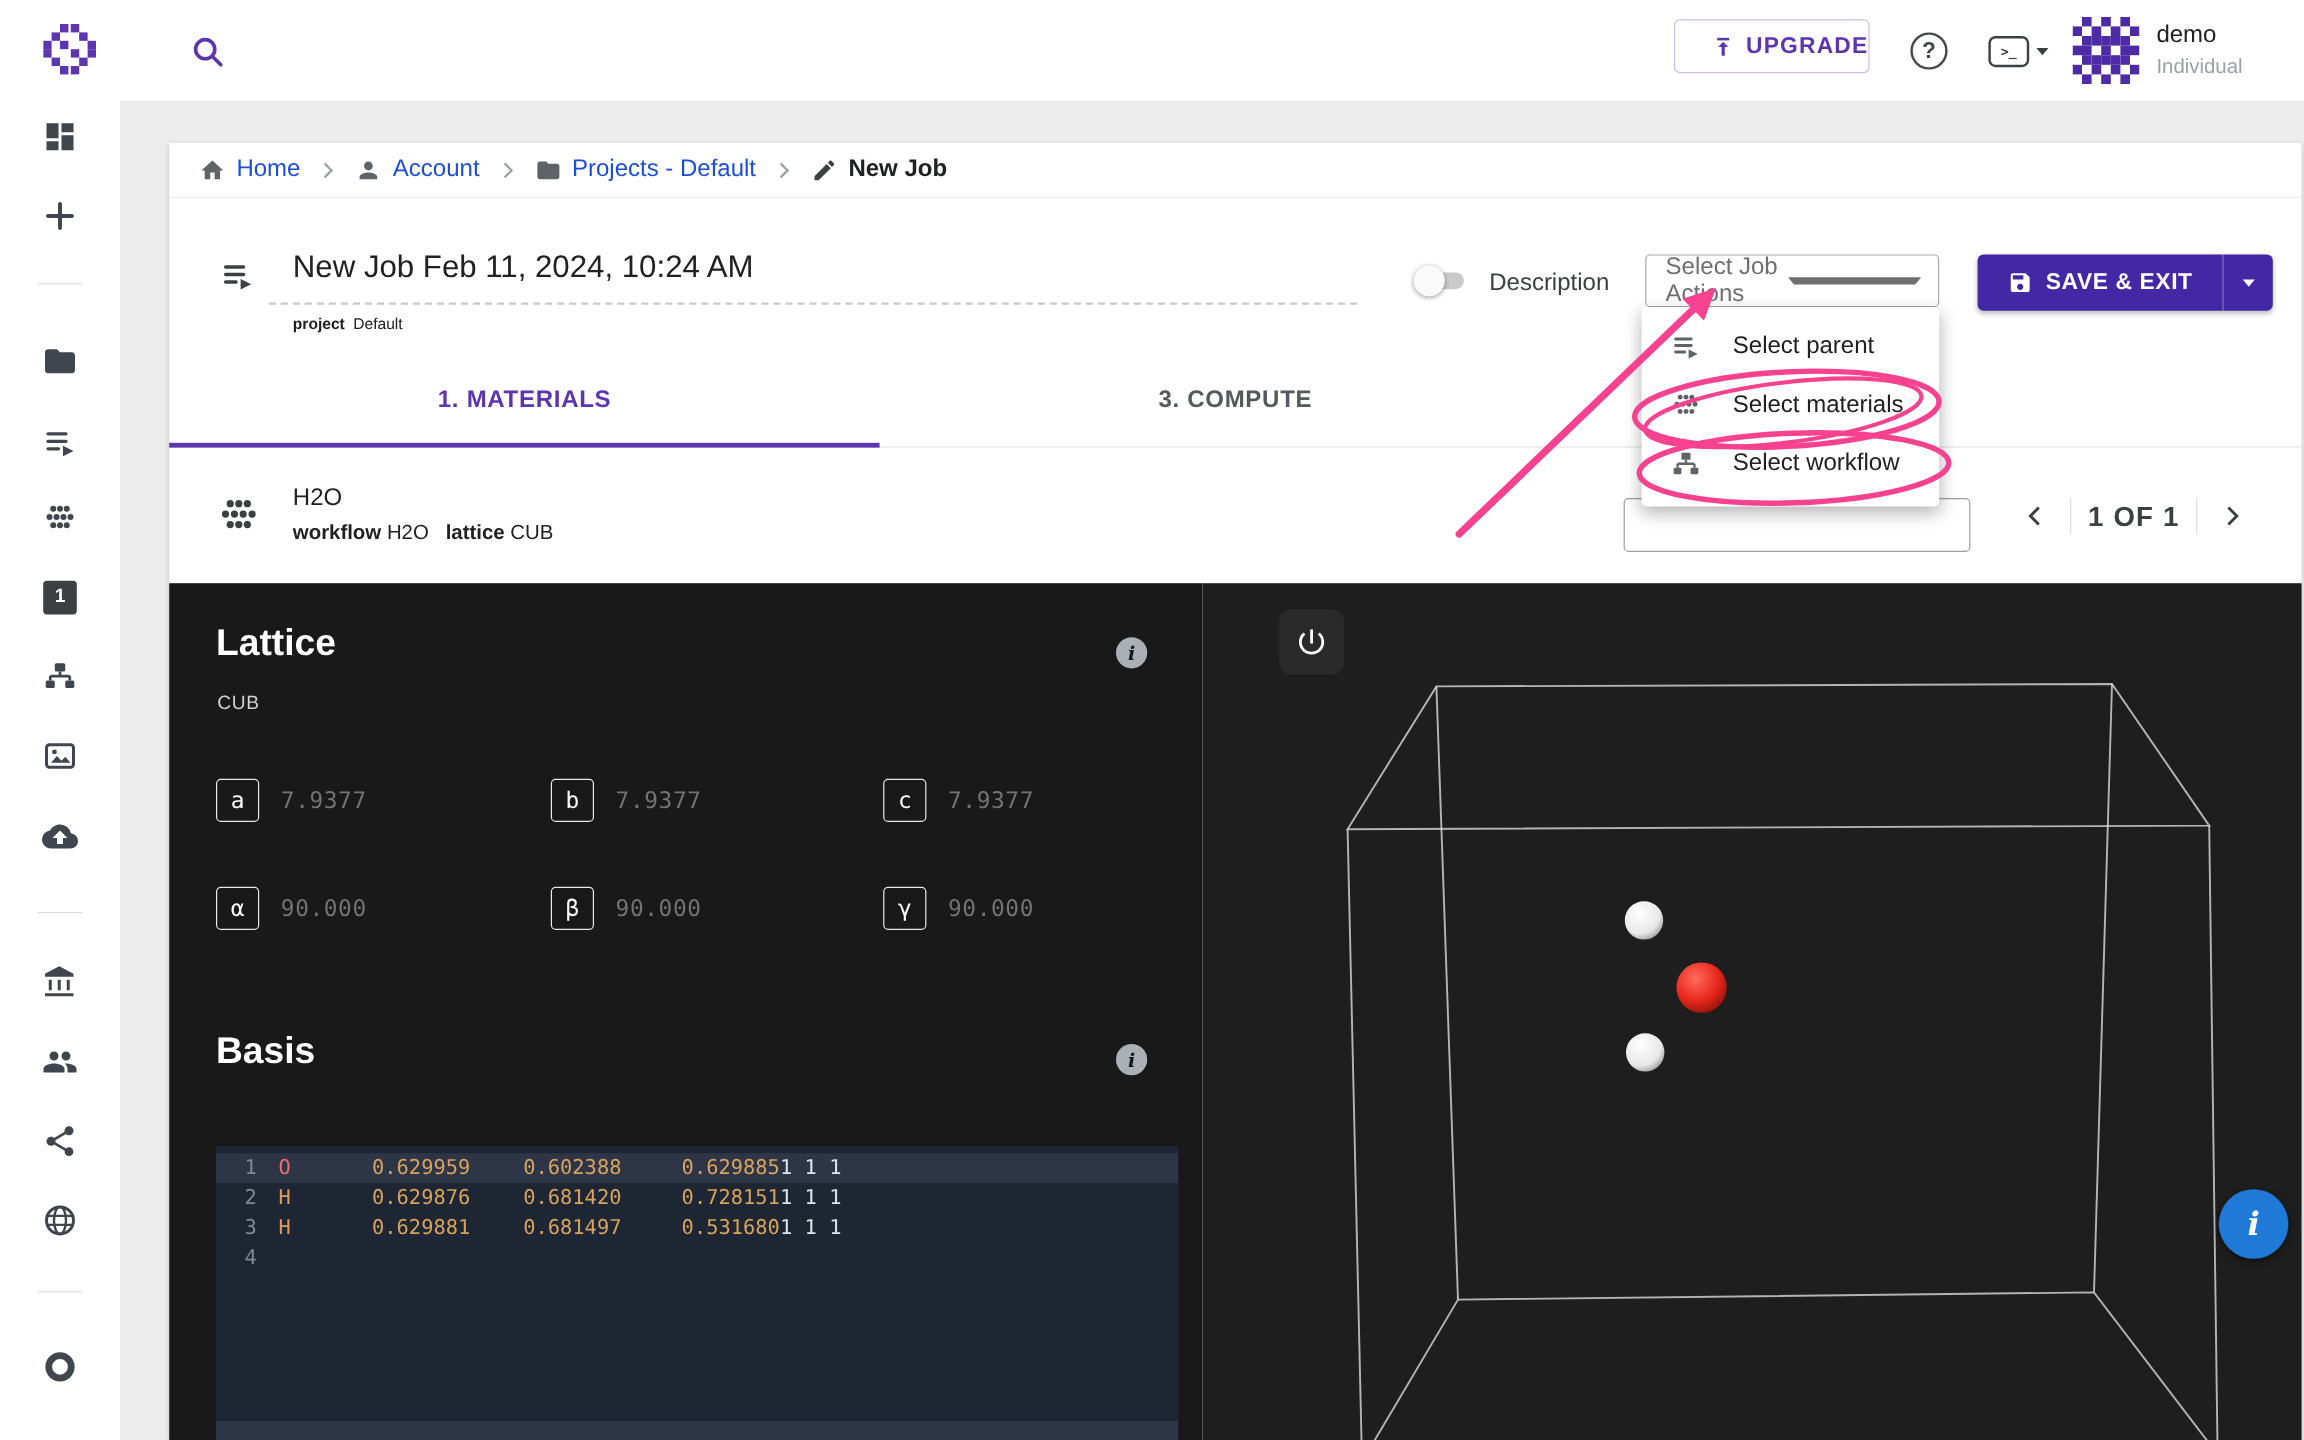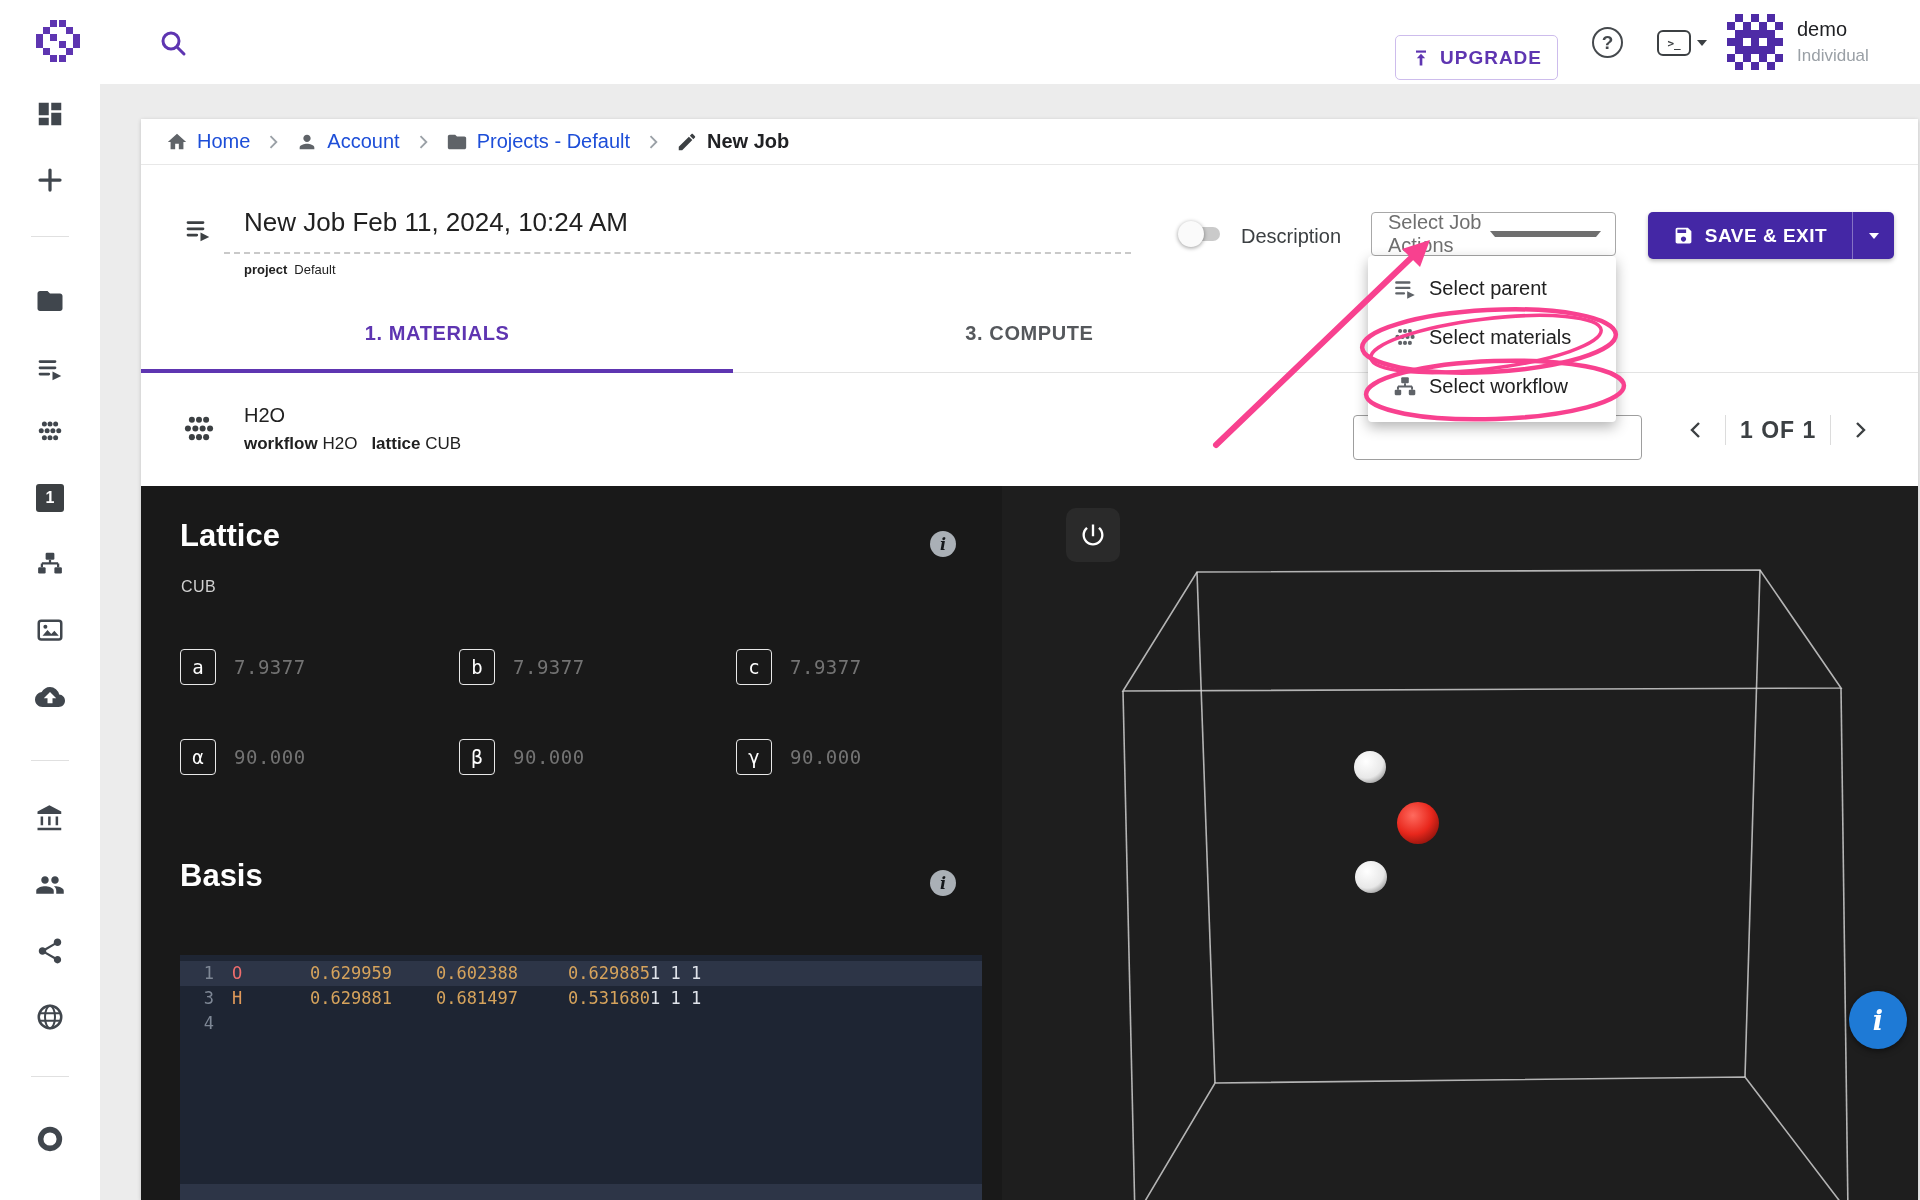--- a/index.html
+++ b/index.html
@@ -4,23 +4,23 @@
 <style>
   * { margin:0; padding:0; box-sizing:border-box; }
   html,body { width:1920px; height:1200px; }
   body { font-family:"Liberation Sans", sans-serif; background:#ececec; overflow:hidden; }
   .page { position:relative; width:1920px; height:1200px; overflow:hidden; }
 
   
   .topbar { position:absolute; left:0; top:0; width:1920px; height:84px; background:#ffffff; z-index:20; }
   .logo { position:absolute; left:36px; top:20px; width:44px; height:44px; cursor:pointer; }
   .search-btn { position:absolute; left:158px; top:28px; width:30px; height:30px; cursor:pointer; }
-  .upgrade-btn { position:absolute; left:1395px; top:35px; width:163px; height:45px; background:#fff;
+  .upgrade-btn { position:absolute; left:1395px; top:16px; width:163px; height:45px; background:#fff;
     border:1px solid #cdbcec; border-radius:5px; color:#5e35b1; font-weight:bold; font-size:19px;
-    letter-spacing:1px; display:flex; align-items:center; justify-content:center; gap:9px; cursor:pointer;
+    letter-spacing:1px; display:flex; align-items:center; justify-content:flex-end; gap:9px; cursor:pointer;
     font-family:"Liberation Sans", sans-serif; }
   .help-btn { position:absolute; left:1592px; top:27px; width:31px; height:31px; border:2.5px solid #45494d;
     border-radius:50%; color:#45494d; font-weight:bold; font-size:19px; display:flex; align-items:center;
     justify-content:center; cursor:pointer; }
   .console-btn { position:absolute; left:1657px; top:30px; display:flex; align-items:center; gap:6px; cursor:pointer; }
   .console-box { width:34px; height:26px; border:2.5px solid #3c4043; border-radius:6px; color:#3c4043;
     font-family:"DejaVu Sans Mono", monospace; font-size:11px; font-weight:bold; display:flex;
     align-items:center; justify-content:center; }
   .caret-down { width:0; height:0; border-left:5.5px solid transparent; border-right:5.5px solid transparent;
     border-top:6px solid #3c4043; }
@@ -121,21 +121,21 @@
   .power-btn { position:absolute; left:64px; top:22px; width:54px; height:54px; background:#2a2a2a; border-radius:10px;
     display:flex; align-items:center; justify-content:center; cursor:pointer; }
   .viewer-svg { position:absolute; left:0; top:0; }
   .blue-info { position:absolute; left:847px; top:505px; width:58px; height:58px; border-radius:50%; background:#1e7ad6;
     color:#fff; font-family:"DejaVu Serif", serif; font-style:italic; font-weight:bold; font-size:27px;
     display:flex; align-items:center; justify-content:center; cursor:pointer; box-shadow:0 2px 6px rgba(0,0,0,.5); }
 
   
   .actions-menu { position:absolute; left:1368px; top:256px; width:248px; height:166px; background:#fff; border-radius:4px;
     box-shadow:0 5px 14px rgba(0,0,0,.3); z-index:30; padding-top:8px; }
-  .menu-item { height:49px; display:flex; align-items:center; gap:11px; padding-left:24px; cursor:pointer; }
+  .menu-item { height:49px; display:flex; align-items:center; gap:26px; padding-left:24px; cursor:pointer; }
   .menu-item span { font-size:20px; color:#212121; }
 
   
   .annotations { position:absolute; left:0; top:0; z-index:60; pointer-events:none; }
 
   svg { display:block; }
 </style>
 </head>
 <body>
 
@@ -468,20 +468,21 @@
           <div class="lat-val">90.000</div>
         </div>
 
         <div class="sec-title" style="top:372px">Basis</div>
         <div class="info-dot" style="left:789px; top:384px">
             <span>i</span>
           </div>
 
         <div class="editor">
           <div class="ed-line active"><span class="ed-num">1</span><span class="ed-el el-O">O</span><span class="ed-x">0.629959</span><span class="ed-y">0.602388</span><span class="ed-z">0.629885</span><span class="ed-f">1 1 1</span></div>
+          <div class="ed-line"><span class="ed-num">2</span><span class="ed-el el-H">H</span><span class="ed-x">0.629876</span><span class="ed-y">0.681420</span><span class="ed-z">0.728151</span><span class="ed-f">1 1 1</span></div>
           <div class="ed-line"><span class="ed-num">3</span><span class="ed-el el-H">H</span><span class="ed-x">0.629881</span><span class="ed-y">0.681497</span><span class="ed-z">0.531680</span><span class="ed-f">1 1 1</span></div>
           <div class="ed-line"><span class="ed-num">4</span><span class="ed-el"></span><span class="ed-x"></span><span class="ed-y"></span><span class="ed-z"></span><span class="ed-f"></span></div>
           <div class="ed-bottom"></div>
         </div>
       </section>
 
       <section class="panel-right">
         <svg class="viewer-svg" width="916" height="714" viewBox="0 0 916 714">
           <defs>
             <radialGradient id="gw" cx="38%" cy="32%" r="75%">

